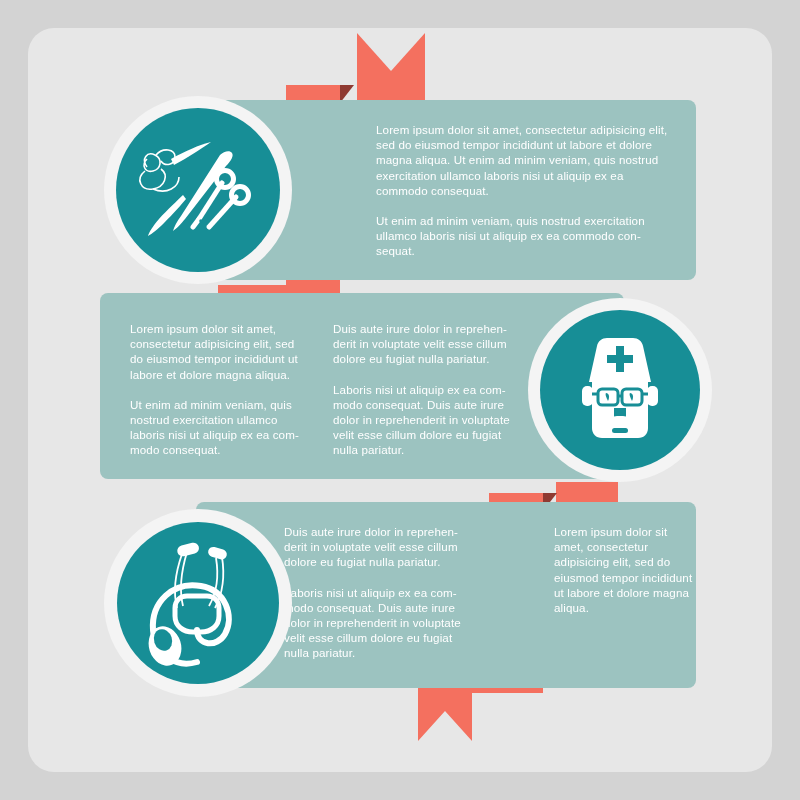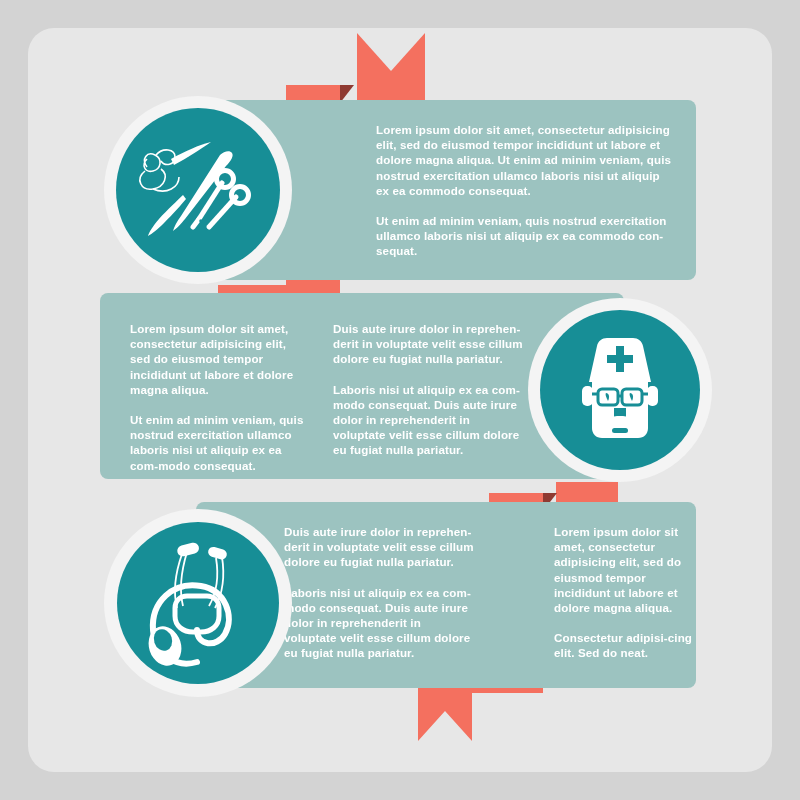--- a/index.html
+++ b/index.html
@@ -2,21 +2,21 @@
 <html><head>
 <meta charset="utf-8">
 <style>
   html,body{margin:0;padding:0;}
   body{
     width:800px;height:800px;
     background:#d3d3d3;
     font-family:"Liberation Sans", sans-serif;
     overflow:hidden;
   }
-  #stage{position:relative;width:720px;height:800px;font-weight:bold;}
+  #stage{position:relative;width:720px;height:800px;}
 
   .card{
     position:absolute;left:28px;top:28px;width:744px;height:744px;
     background:#e7e7e7;border-radius:26px;
   }
 
   
   .ribbon{position:absolute;background:#f4705f;}
 
   
@@ -160,21 +160,20 @@
     <polygon points="0,0 54,0 54,66 27,36 0,66" fill="#f4705f"></polygon>
   </svg>
 
   <div class="panel" style="left:196px;top:502px;width:500px;height:186px;">
     <div class="ptext" style="position:absolute;left:88px;top:22px;width:190px;">
       <p>Duis aute irure dolor in reprehen-derit in voluptate velit esse cillum dolore eu fugiat nulla pariatur.</p>
       <p>Laboris nisi ut aliquip ex ea com-modo consequat. Duis aute irure dolor in reprehenderit in voluptate velit esse cillum dolore eu fugiat nulla pariatur.</p>
     </div>
     <div class="ptext" style="position:absolute;left:358px;top:22px;width:140px;">
       <p>Lorem ipsum dolor sit amet, consectetur adipisicing elit, sed do eiusmod tempor incididunt ut labore et dolore magna aliqua.</p>
-      <p>Consectetur adipisi-cing elit. Sed do neat.</p>
     </div>
   </div>
 
   <div class="circle-wrap" style="left:104px;top:509px;width:188px;height:188px;">
     <div class="circle" style="left:13px;top:13px;width:162px;height:162px;">
       <svg width="146" height="146" viewBox="0 0 146 146">
 
         <g fill="none" stroke="#ffffff" stroke-width="1.8">
           <path d="M57,24 C50,44 48,62 52,78"></path>
           <path d="M62,22 C56,42 54,60 58,76"></path>

